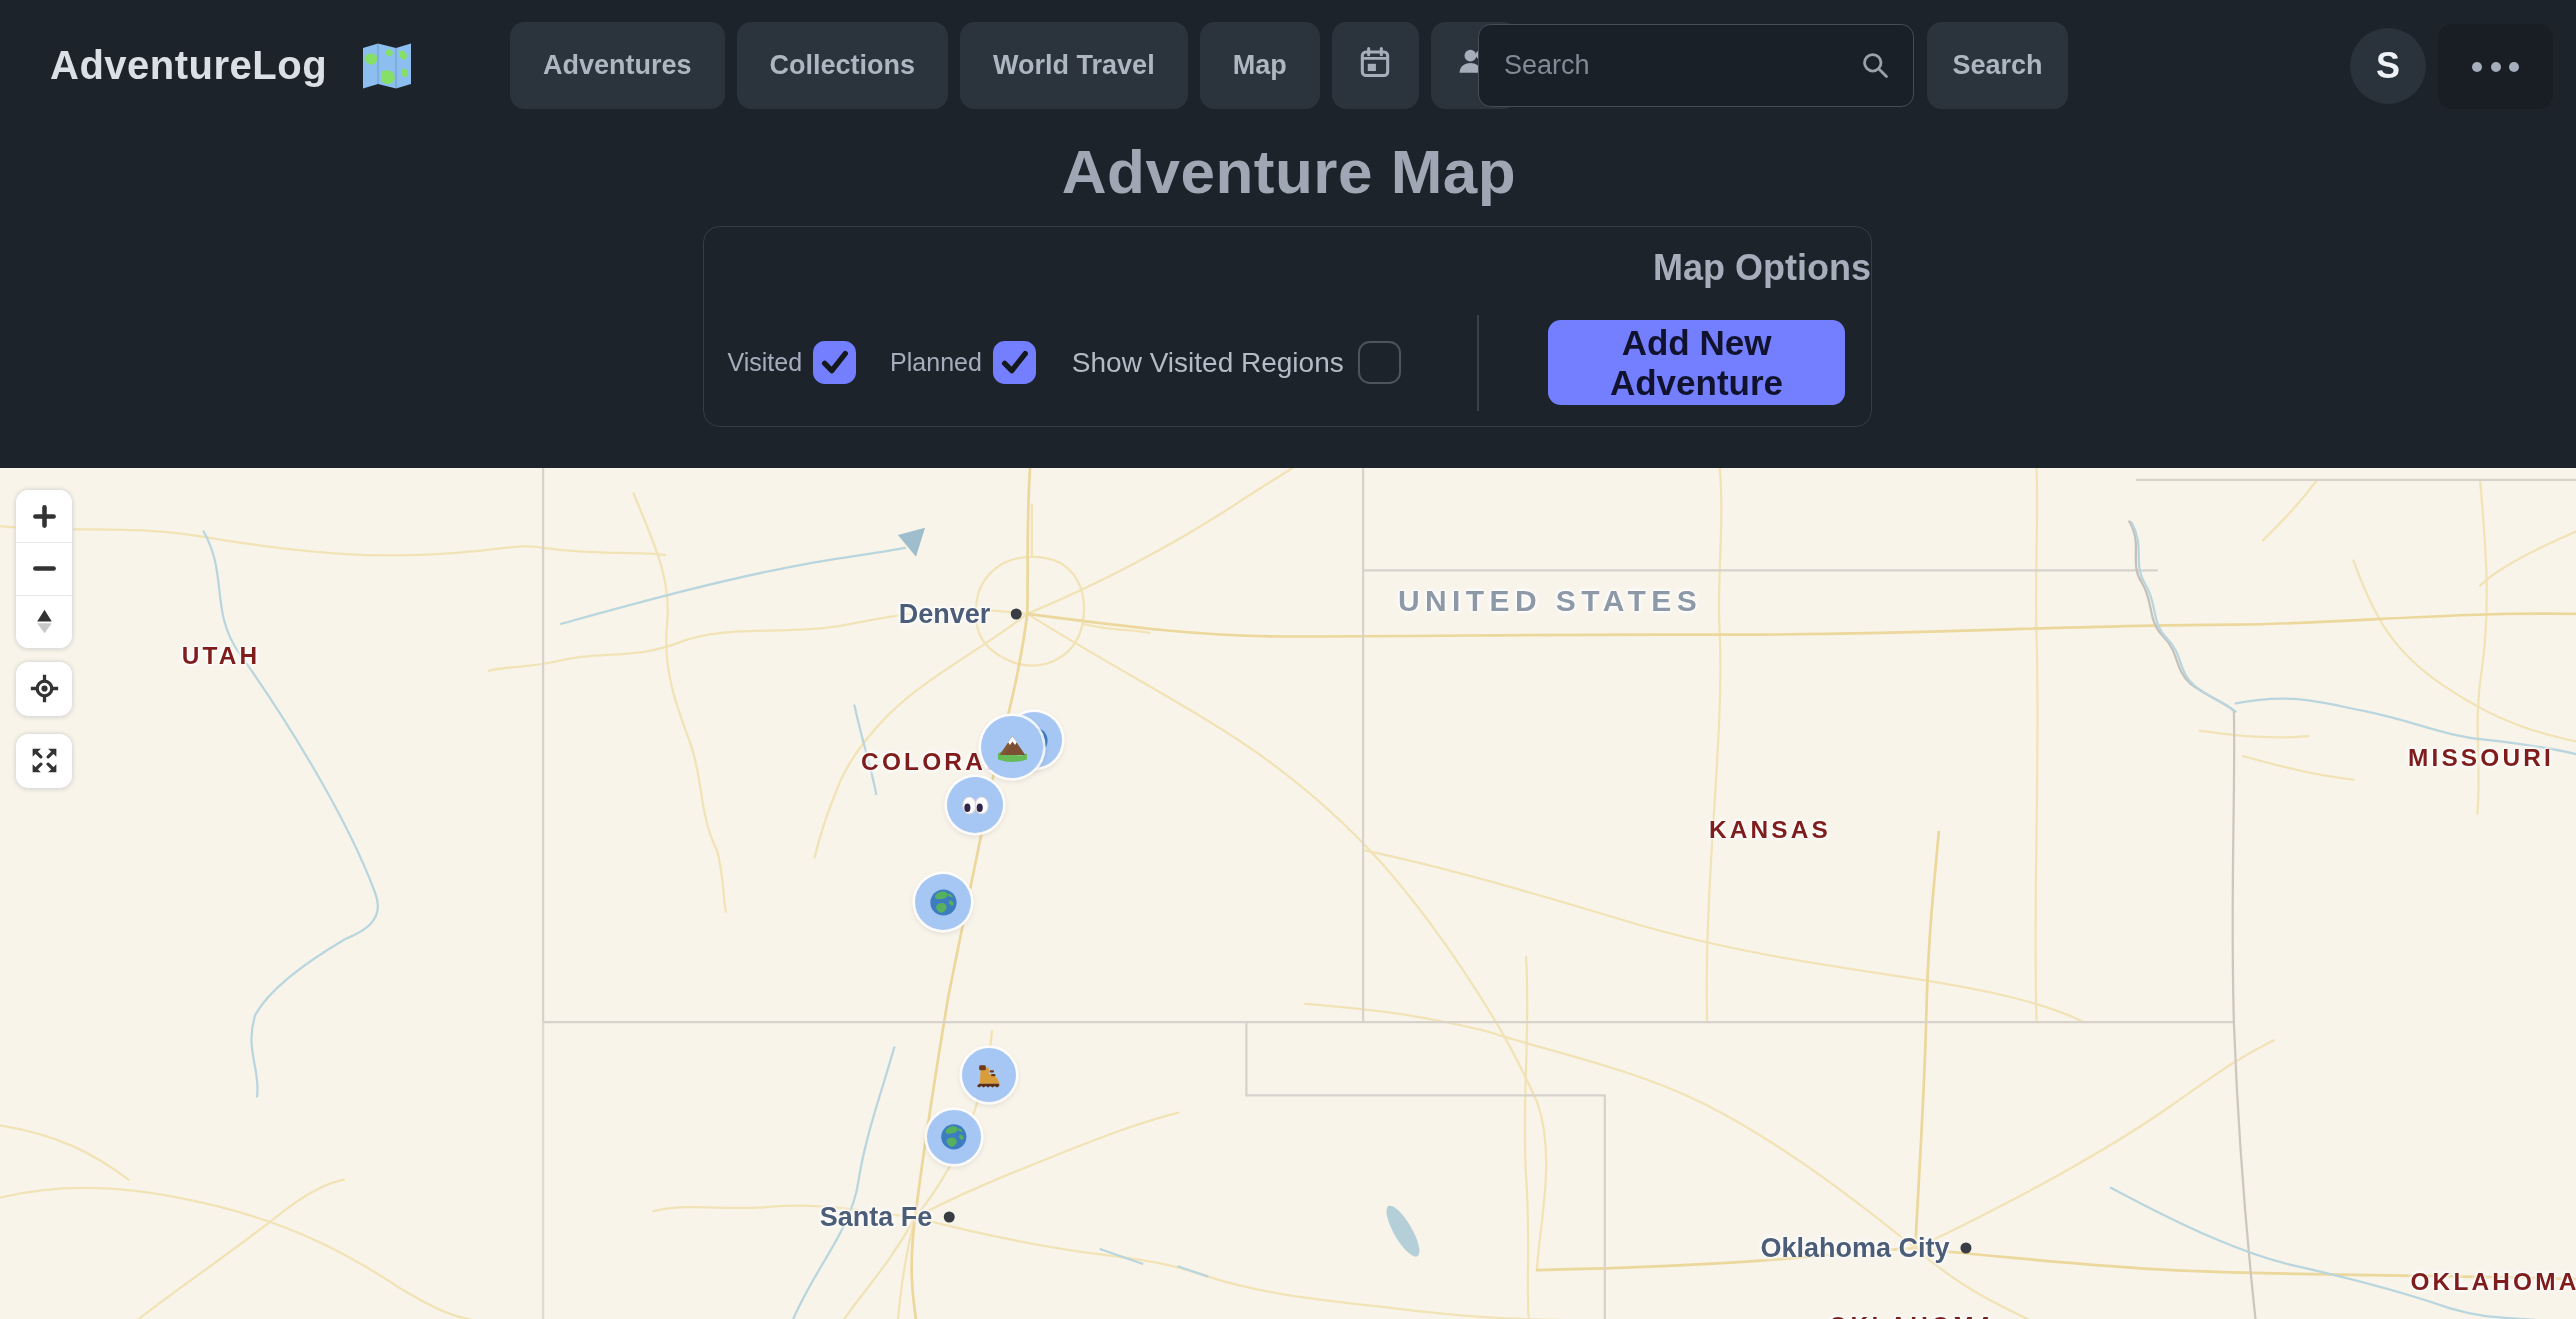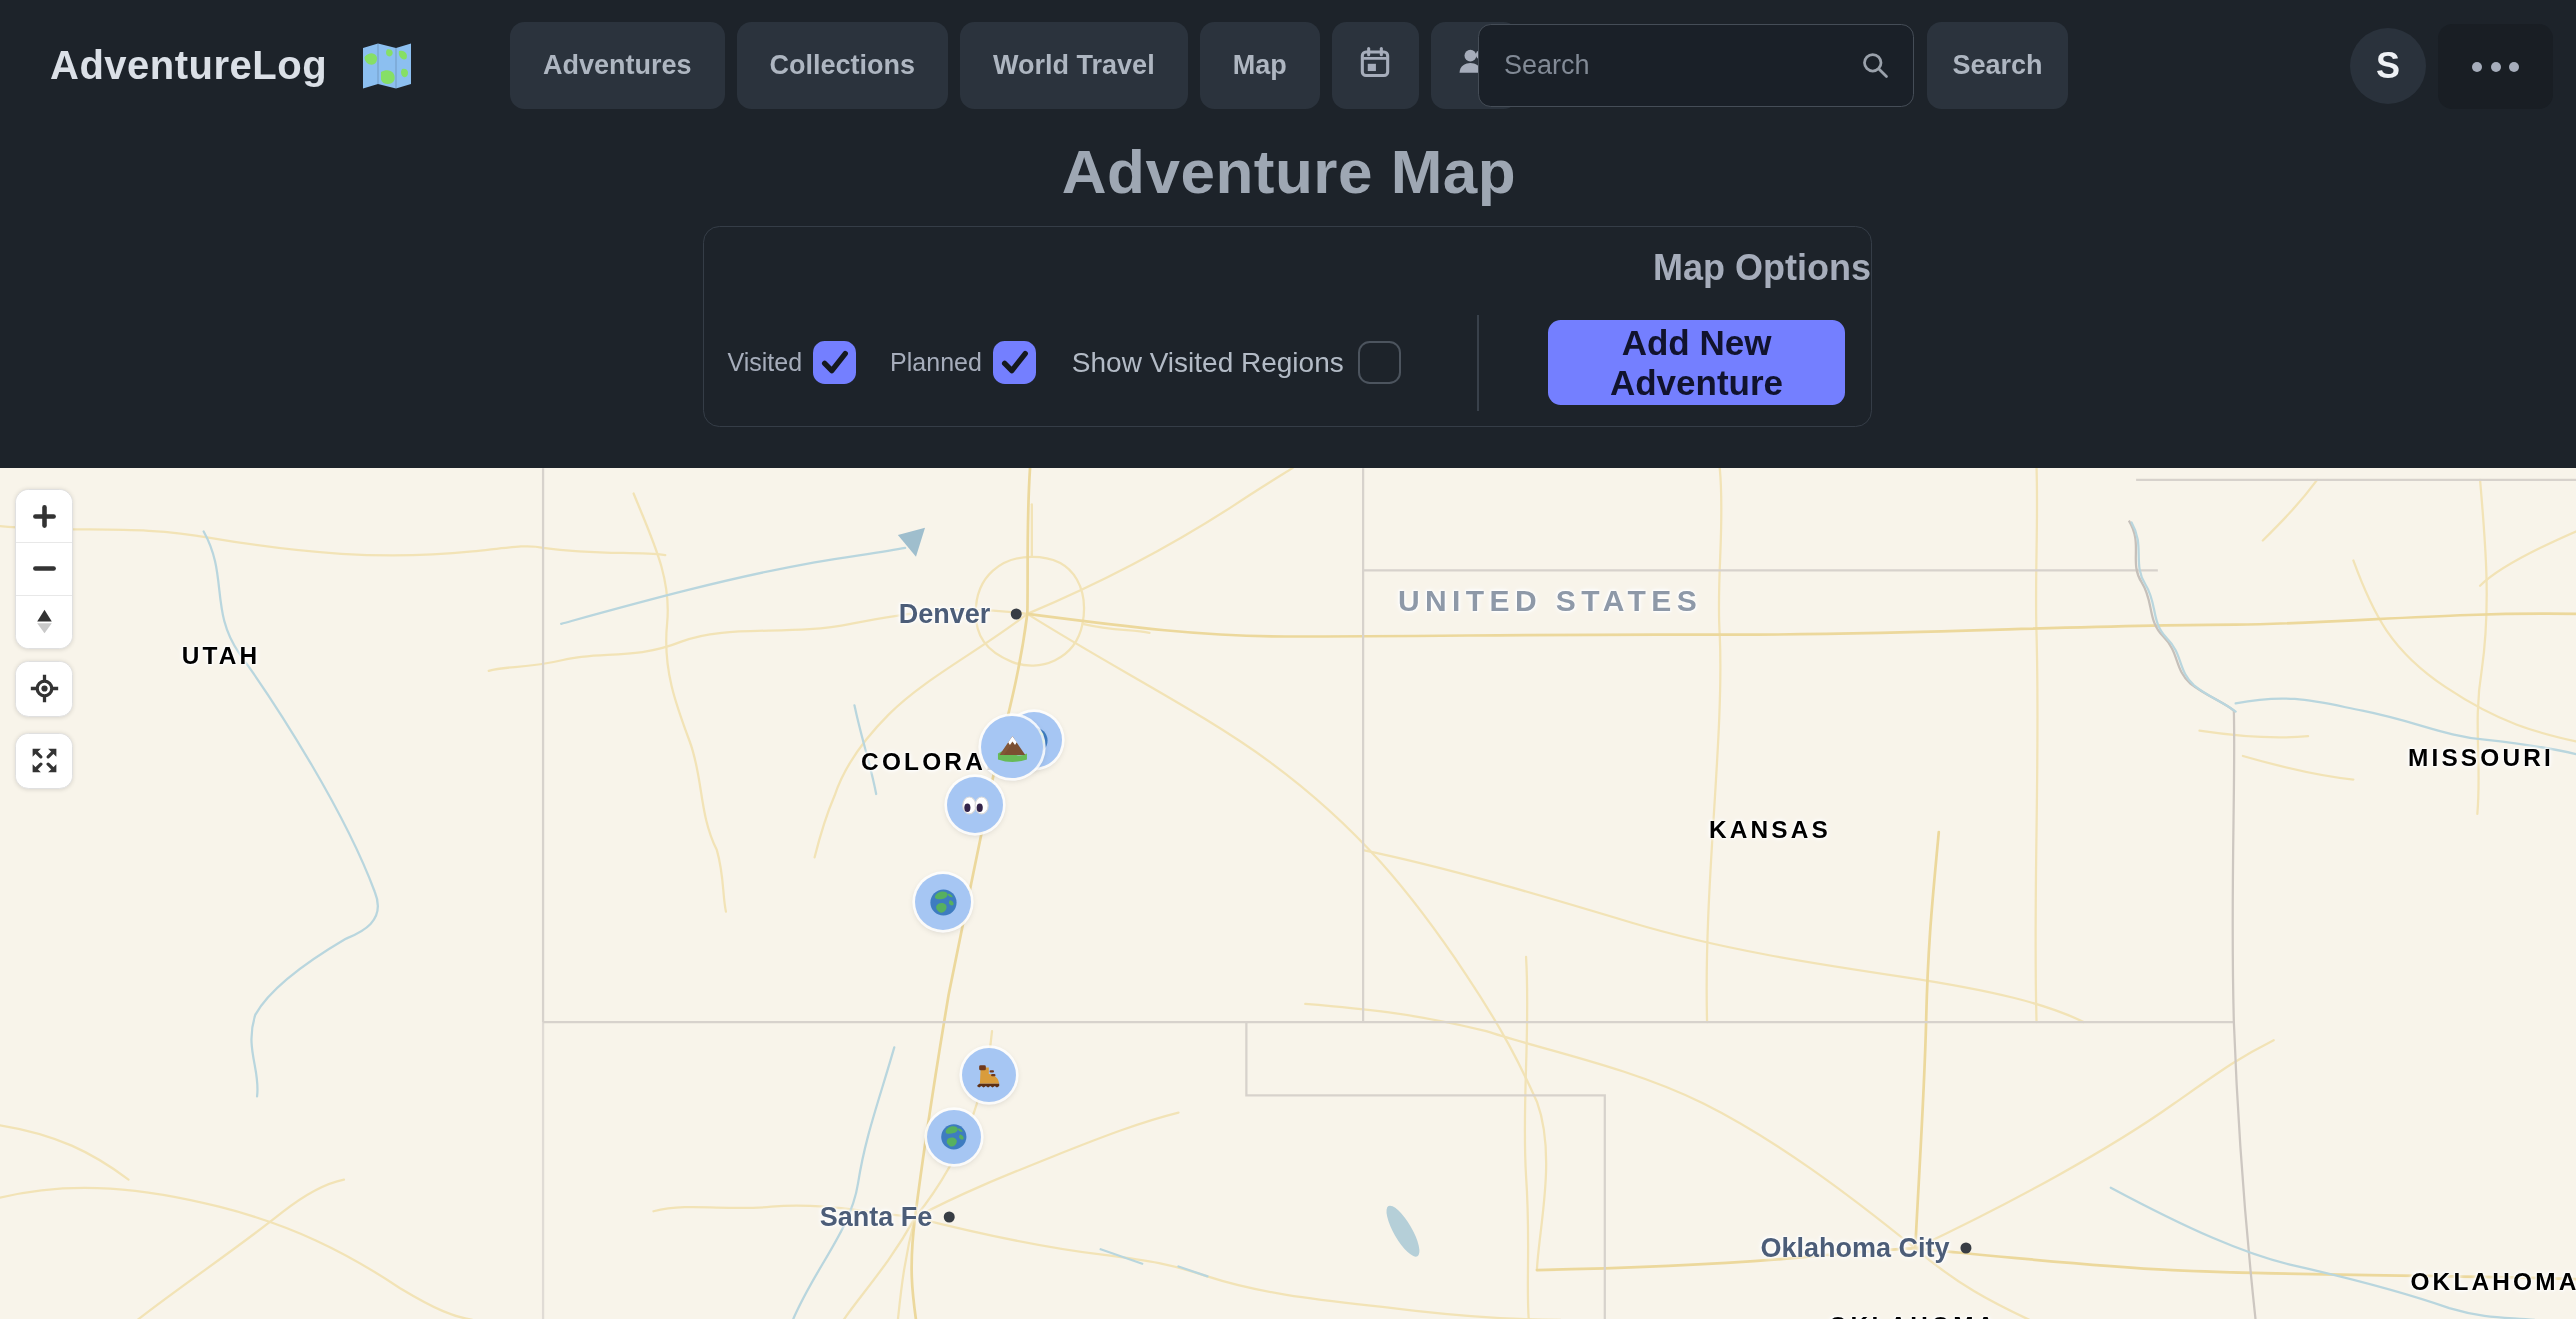--- a/index.html
+++ b/index.html
@@ -58,21 +58,21 @@
     display:flex; align-items:center; justify-content:center; cursor:pointer; flex:0 0 auto; }
   .opt-box.unchecked { background:transparent; border:2.7px solid #4c545e; }
   .v-divider { width:1.8px; height:96px; background:#39414b; margin-left:76px; flex:0 0 auto; }
   .add-btn { margin-left:69px; width:297px; height:85px; border:none; border-radius:12.7px;
     background:#747fff; color:#11132e; font-size:35px; font-weight:700; font-family:inherit; cursor:pointer; }
   
   .map { position:absolute; top:468px; left:0; width:2576px; height:852px;
     background:#f8f4ea; overflow:hidden; cursor:grab; }
   .map-art { position:absolute; top:0; left:0; }
   .state-label { position:absolute; transform:translate(-50%,-50%); font-weight:700;
-    color:#000000; letter-spacing:3.2px; white-space:nowrap;
+    color:#7f1d1d; letter-spacing:3.2px; white-space:nowrap;
     text-shadow:0 0 4.5px #fff,0 0 7.2px #fff,0.9px 0.9px 1.8px #fff,-0.9px -0.9px 1.8px #fff; }
   .state-label.big { color:#8e99a8; letter-spacing:5.4px; }
   .city-label { position:absolute; transform:translate(-50%,-50%); display:flex; align-items:center; gap:11px;
     font-size:27px; font-weight:700; color:#4c5d78; white-space:nowrap;
     text-shadow:0 0 4.5px #fff,0 0 7.2px #fff,0.9px 0.9px 1.8px #fff,-0.9px -0.9px 1.8px #fff; }
   .city-dot { width:11px; height:11px; border-radius:50%; background:#383d44; flex:0 0 auto; }
   .marker { position:absolute; transform:translate(-50%,-50%); border-radius:50%;
     background:#a6c6f3; display:flex; align-items:center; justify-content:center; cursor:pointer;
     box-shadow:0 0 0 2.7px rgba(255,255,255,.85), 0 1.8px 7.2px rgba(0,0,0,.18); }
   .marker svg { width:66%; height:66%; }

